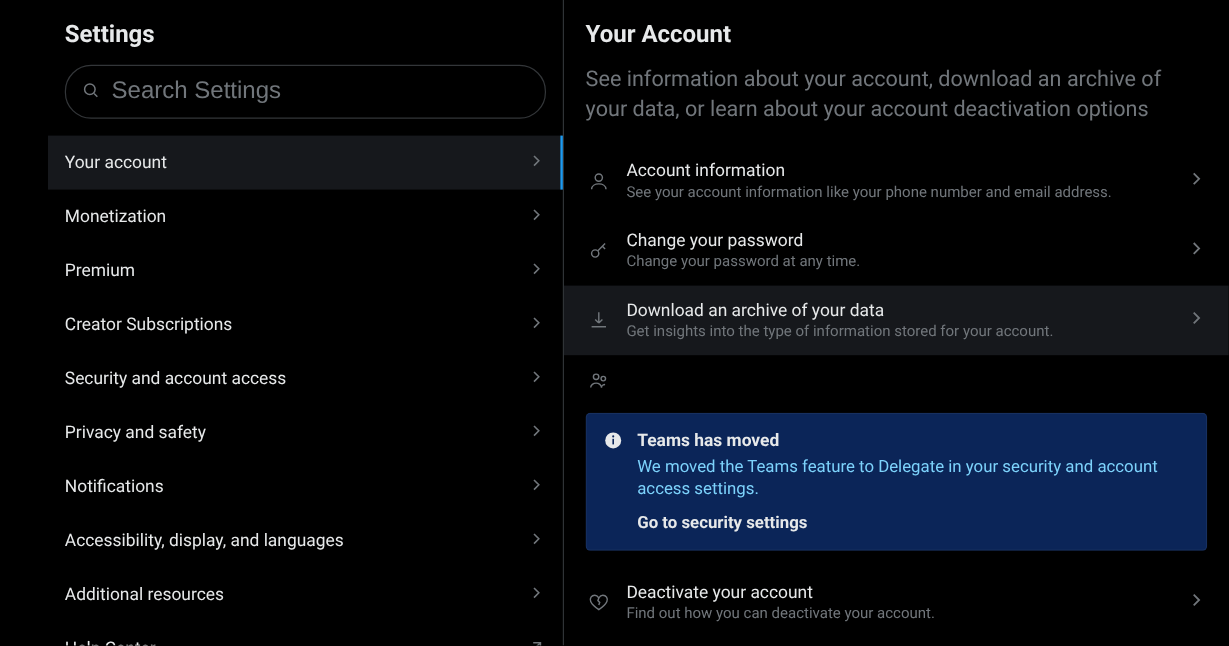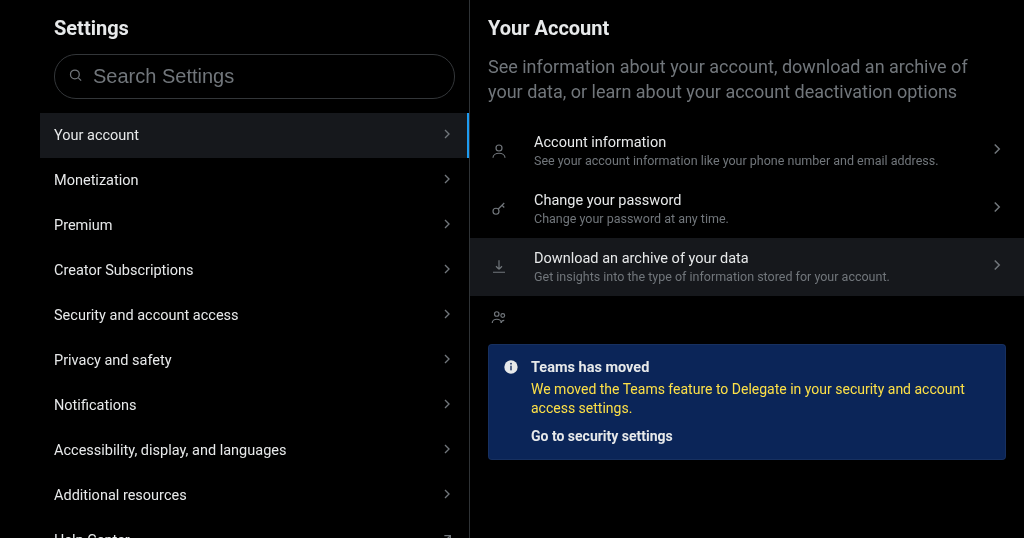--- a/index.html
+++ b/index.html
@@ -80,21 +80,21 @@
       color: #71767b;
       font-size: 18px;
       line-height: 1.4;
       padding: 0 18px 18px;
     }
     .row {
       display: flex;
       align-items: center;
       padding: 12px 18px;
       cursor: pointer;
-      gap: 24px;
+      gap: 12px;
     }
     .row.highlight { background: #16181c; }
     .row.disabled .row-title, .row.disabled .row-sub { color: #71767b; }
     .row-icon { width: 22px; color: #71767b; display:flex; align-items:center; justify-content:center; }
     .row-body { flex: 1; }
     .row-title { font-size: 14.5px; color: #e7e9ea; font-weight: 400; }
     .row-sub { font-size: 12.5px; color: #71767b; margin-top: 2px; }
     .info-box {
       margin: 6px 18px 14px;
       background: #02113d;
@@ -104,21 +104,21 @@
       border: 1px solid rgba(255,255,255,0.05);
       background: #0b2558;
     }
     .info-icon {
       position: absolute;
       left: 14px;
       top: 14px;
       color: #e7e9ea;
     }
     .info-title { font-weight: 700; font-size: 14.5px; margin-bottom: 4px; }
-    .info-body { font-size: 14px; line-height: 1.35; color:#fde047; }
+    .info-body { font-size: 14px; line-height: 1.35; color:#7dd3fc; }
     .info-link { font-size: 14px; font-weight:700; display:inline-block; margin-top:10px; color:#e7e9ea; cursor:pointer; }
   </style>
 </head>
 <body>
 
 <div class="sidebar">
   <div class="settings-title">Settings</div>
   <div class="search-wrap">
     <div class="search-box">
       <span class="search-icon">
@@ -261,13 +261,28 @@
     <span class="info-icon"><svg width="16" height="16" viewBox="0 0 24 24" fill="currentColor">
           <circle cx="12" cy="12" r="10" fill="#e7e9ea"></circle>
           <rect x="11" y="10" width="2" height="7" fill="#0b2558"></rect>
           <circle cx="12" cy="7" r="1.3" fill="#0b2558"></circle>
         </svg></span>
     <div class="info-title">Teams has moved</div>
     <div class="info-body">We moved the Teams feature to Delegate in your security and account access settings.</div>
     <a class="info-link">Go to security settings</a>
   </div>
 
+  <div class="row">
+    <span class="row-icon">
+        <svg width="18" height="18" viewBox="0 0 24 24" fill="none" stroke="currentColor" stroke-width="1.6">
+          <path d="M12 20s-7-4.5-9-9c-1.5-3.5 1-7 4.5-7 2 0 3.5 1.5 4.5 3 1-1.5 2.5-3 4.5-3 3.5 0 6 3.5 4.5 7-2 4.5-9 9-9 9z"></path>
+          <path d="M12 7l-1 3 2 2-1 3"></path>
+        </svg>
+      </span>
+    <div class="row-body">
+      <div class="row-title">Deactivate your account</div>
+      <div class="row-sub">Find out how you can deactivate your account.</div>
+    </div>
+    <span class="row-chevron"><svg width="18" height="18" viewBox="0 0 24 24" fill="none" stroke="currentColor" stroke-width="2">
+          <polyline points="9 18 15 12 9 6"></polyline>
+        </svg></span>
+  </div>
 </div>
 
 </body></html>

